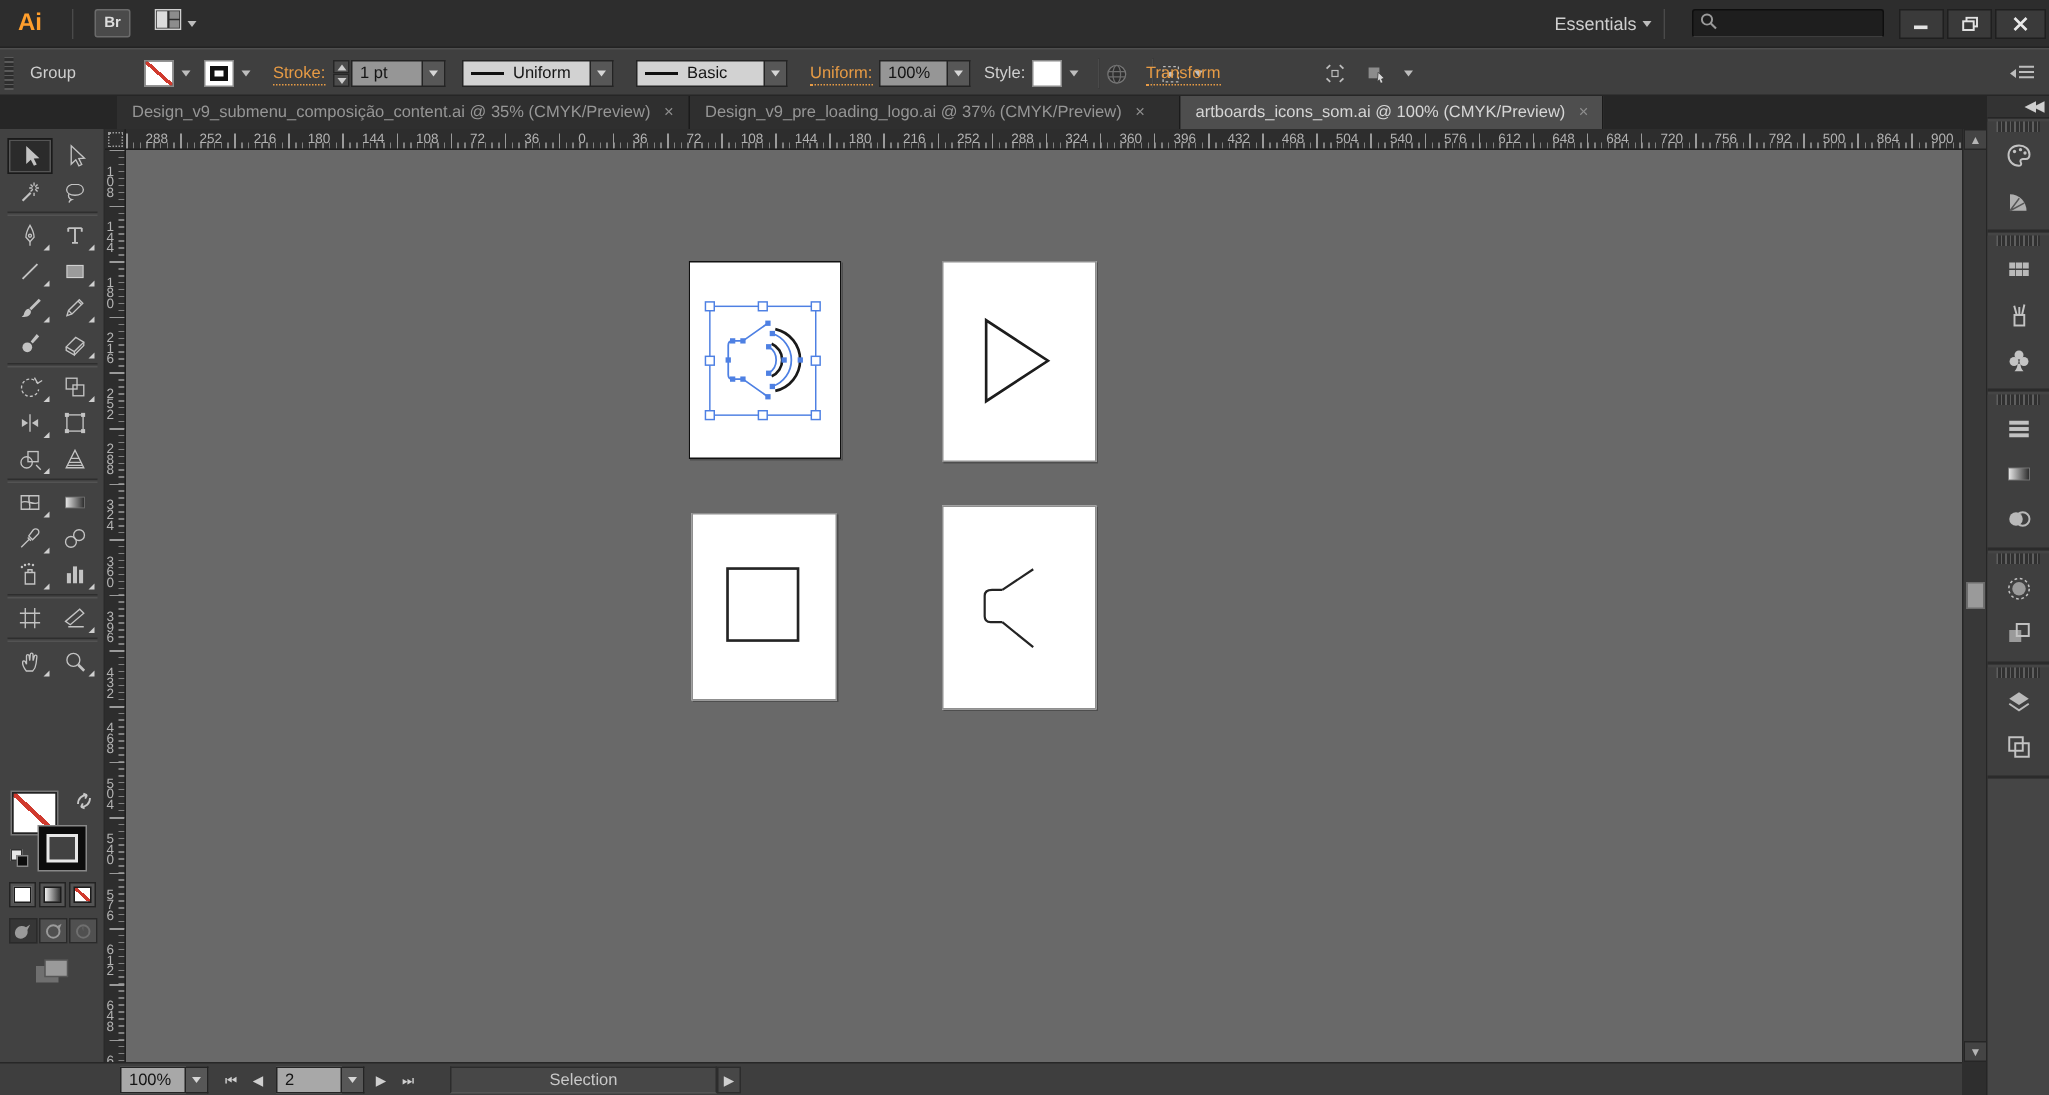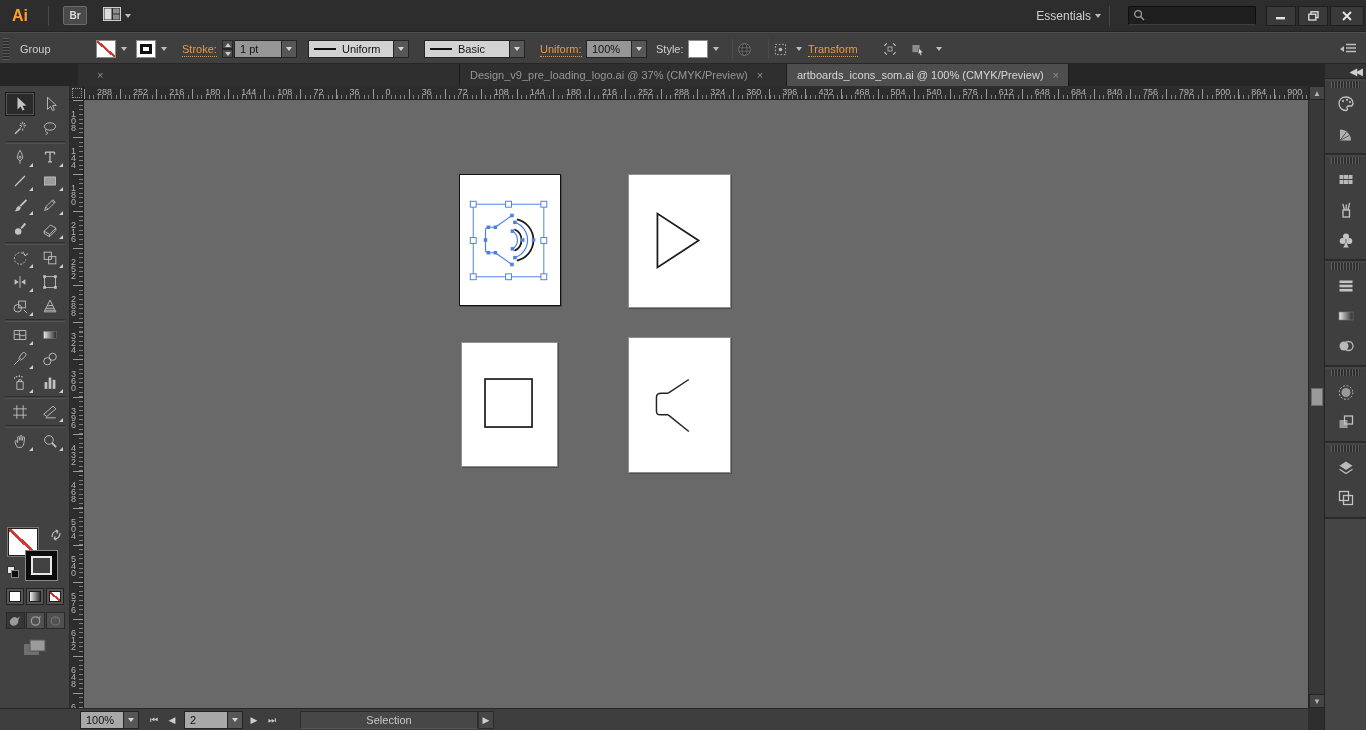--- a/index.html
+++ b/index.html
@@ -283,21 +283,21 @@
   </div>
   <div class="vsep abs" style="left:760px;top:6px"></div>
   <div class="cb-icon" style="left:770px">
     <svg width="17" height="17" viewBox="0 0 20 20">
         <rect x="4" y="4" width="12" height="12" fill="none" stroke="#bdbdbd" stroke-dasharray="2 2"></rect>
         <circle cx="10" cy="10" r="2" fill="#bdbdbd"></circle>
       </svg>
   </div>
   <span class="caret abs" style="left:792px;top:14px"></span>
 
-  <span class="cb-label accent" style="left:808px">Transform</span>
+  <span class="cb-label accent" style="left:764px">Transform</span>
 
   <div class="cb-icon" style="left:880px">
     <svg width="18" height="16" viewBox="0 0 20 20">
         <path d="M3 6 L6 3 M14 3 L17 6 M17 14 L14 17 M6 17 L3 14" stroke="#bdbdbd" fill="none" stroke-width="1.5"></path>
         <rect x="7.5" y="7.5" width="5" height="5" fill="none" stroke="#bdbdbd"></rect>
       </svg>
   </div>
   <div class="cb-icon" style="left:908px">
     <svg width="18" height="16" viewBox="0 0 20 20">
         <rect x="3" y="5" width="9" height="9" fill="#8c8c8c"></rect>
@@ -311,20 +311,21 @@
         <path d="M0 6 L4 3 V9 Z" fill="#bdbdbd"></path>
         <path d="M6 1.5 H16 M6 5 H16 M6 8.5 H16" stroke="#bdbdbd" stroke-width="1.4"></path>
       </svg>
   </div>
 </div>
 
 <div id="tabbar">
   <div id="tab-spacer"></div>
   <div id="tab-strip" style="display:flex">
       <div class="tab" style="width: 382px;">
+        <span class="tab-title">Design_v9_submenu_composição_content.ai @ 35% (CMYK/Preview)</span>
         <span class="tab-close">×</span>
       </div>
       <div class="tab" style="width: 327px;">
         <span class="tab-title">Design_v9_pre_loading_logo.ai @ 37% (CMYK/Preview)</span>
         <span class="tab-close">×</span>
       </div>
       <div class="tab active" style="width: 282px;">
         <span class="tab-title">artboards_icons_som.ai @ 100% (CMYK/Preview)</span>
         <span class="tab-close">×</span>
       </div>
@@ -584,21 +585,21 @@
     <span class="hlabel" style="left: 662.26px;">360</span>
     <span class="hlabel" style="left: 698.33px;">396</span>
     <span class="hlabel" style="left: 734.4px;">432</span>
     <span class="hlabel" style="left: 770.47px;">468</span>
     <span class="hlabel" style="left: 806.54px;">504</span>
     <span class="hlabel" style="left: 842.61px;">540</span>
     <span class="hlabel" style="left: 878.68px;">576</span>
     <span class="hlabel" style="left: 914.75px;">612</span>
     <span class="hlabel" style="left: 950.82px;">648</span>
     <span class="hlabel" style="left: 986.89px;">684</span>
-    <span class="hlabel" style="left: 1022.96px;">840</span>
+    <span class="hlabel" style="left: 1022.96px;">720</span>
     <span class="hlabel" style="left: 1059.03px;">756</span>
     <span class="hlabel" style="left: 1095.1px;">792</span>
     <span class="hlabel" style="left: 1131.17px;">500</span>
     <span class="hlabel" style="left: 1167.24px;">864</span>
     <span class="hlabel" style="left: 1203.31px;">900</span>
   </div>
 <div id="v-ruler">
     <span class="vlabel" style="top: 11.07px;">108</span>
     <span class="vlabel" style="top: 48.14px;">144</span>
     <span class="vlabel" style="top: 85.21px;">180</span>

